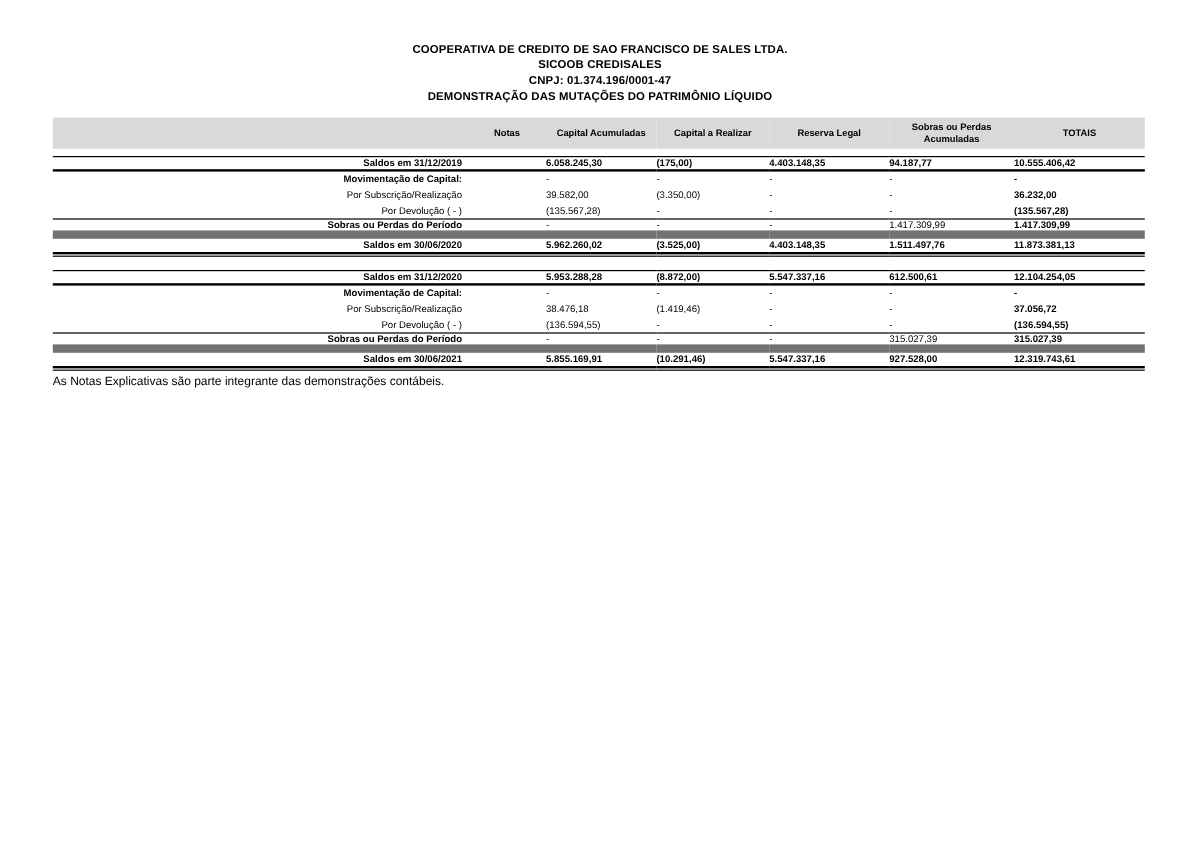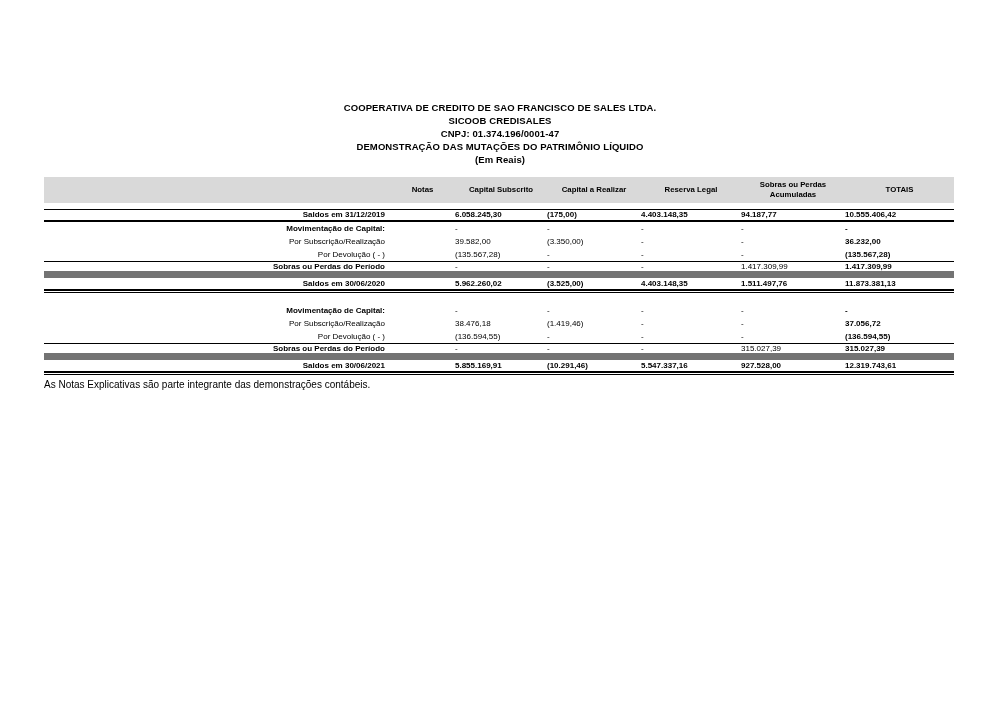--- a/index.html
+++ b/index.html
@@ -5,21 +5,21 @@
   * { margin: 0; padding: 0; box-sizing: border-box; }
   html, body { background: #ffffff; }
   body {
     width: 1000px; height: 707px;
     font-family: "Liberation Sans", sans-serif;
     color: #000000;
     position: relative;
     overflow: hidden;
   }
   .title-block {
-    padding-top: 102px;
+    padding-top: 36px;
     text-align: center;
     font-weight: 700;
     font-size: 9.5px;
     line-height: 12.9px;
     letter-spacing: 0.1px;
   }
   table.dmpl {
     margin: 10px 0 0 44px;
     width: 910px;
     border-collapse: separate;
@@ -64,38 +64,37 @@
   }
 </style>
 </head>
 <body>
 
 <div class="title-block">
   <div>COOPERATIVA DE CREDITO DE SAO FRANCISCO DE SALES LTDA.</div>
   <div>SICOOB CREDISALES</div>
   <div>CNPJ: 01.374.196/0001-47</div>
   <div>DEMONSTRAÇÃO DAS MUTAÇÕES DO PATRIMÔNIO LÍQUIDO</div>
-  <div>(Em Reais)</div>
 </div>
 
 <table class="dmpl">
   <colgroup>
     <col style="width:346px">
       <col style="width:65px">
       <col style="width:92px">
     <col style="width:94px">
       <col style="width:100px">
       <col style="width:104px">
       <col style="width:109px">
   </colgroup>
   <thead>
     <tr>
       <th></th>
       <th>Notas</th>
-      <th>Capital Subscrito</th>
+      <th>Capital Acumuladas</th>
       <th>Capital a Realizar</th>
       <th>Reserva Legal</th>
       <th>Sobras ou Perdas Acumuladas</th>
       <th>TOTAIS</th>
     </tr>
   </thead>
   <tbody>
     <tr class="gap-sm">
         <td colspan="7"></td>
       </tr>
@@ -160,20 +159,29 @@
         <td></td>
         <td></td>
         <td></td>
         <td></td>
         <td></td>
       </tr>
     <tr class="gap-lg">
         <td colspan="7"></td>
       </tr>
 
+    <tr class="bt bb2 bold-row">
+      <td class="lbl">Saldos em 31/12/2020</td>
+      <td class="notas"></td>
+      <td class="v">5.953.288,28</td>
+      <td class="v">(8.872,00)</td>
+      <td class="v">5.547.337,16</td>
+      <td class="v">612.500,61</td>
+      <td class="v tot">12.104.254,05</td>
+    </tr>
     <tr class="group-row">
       <td class="lbl">Movimentação de Capital:</td>
       <td class="notas"></td>
       <td class="v dash">-</td>
       <td class="v dash">-</td>
       <td class="v dash">-</td>
       <td class="v dash">-</td>
       <td class="v tot dash">-</td>
     </tr>
     <tr>

